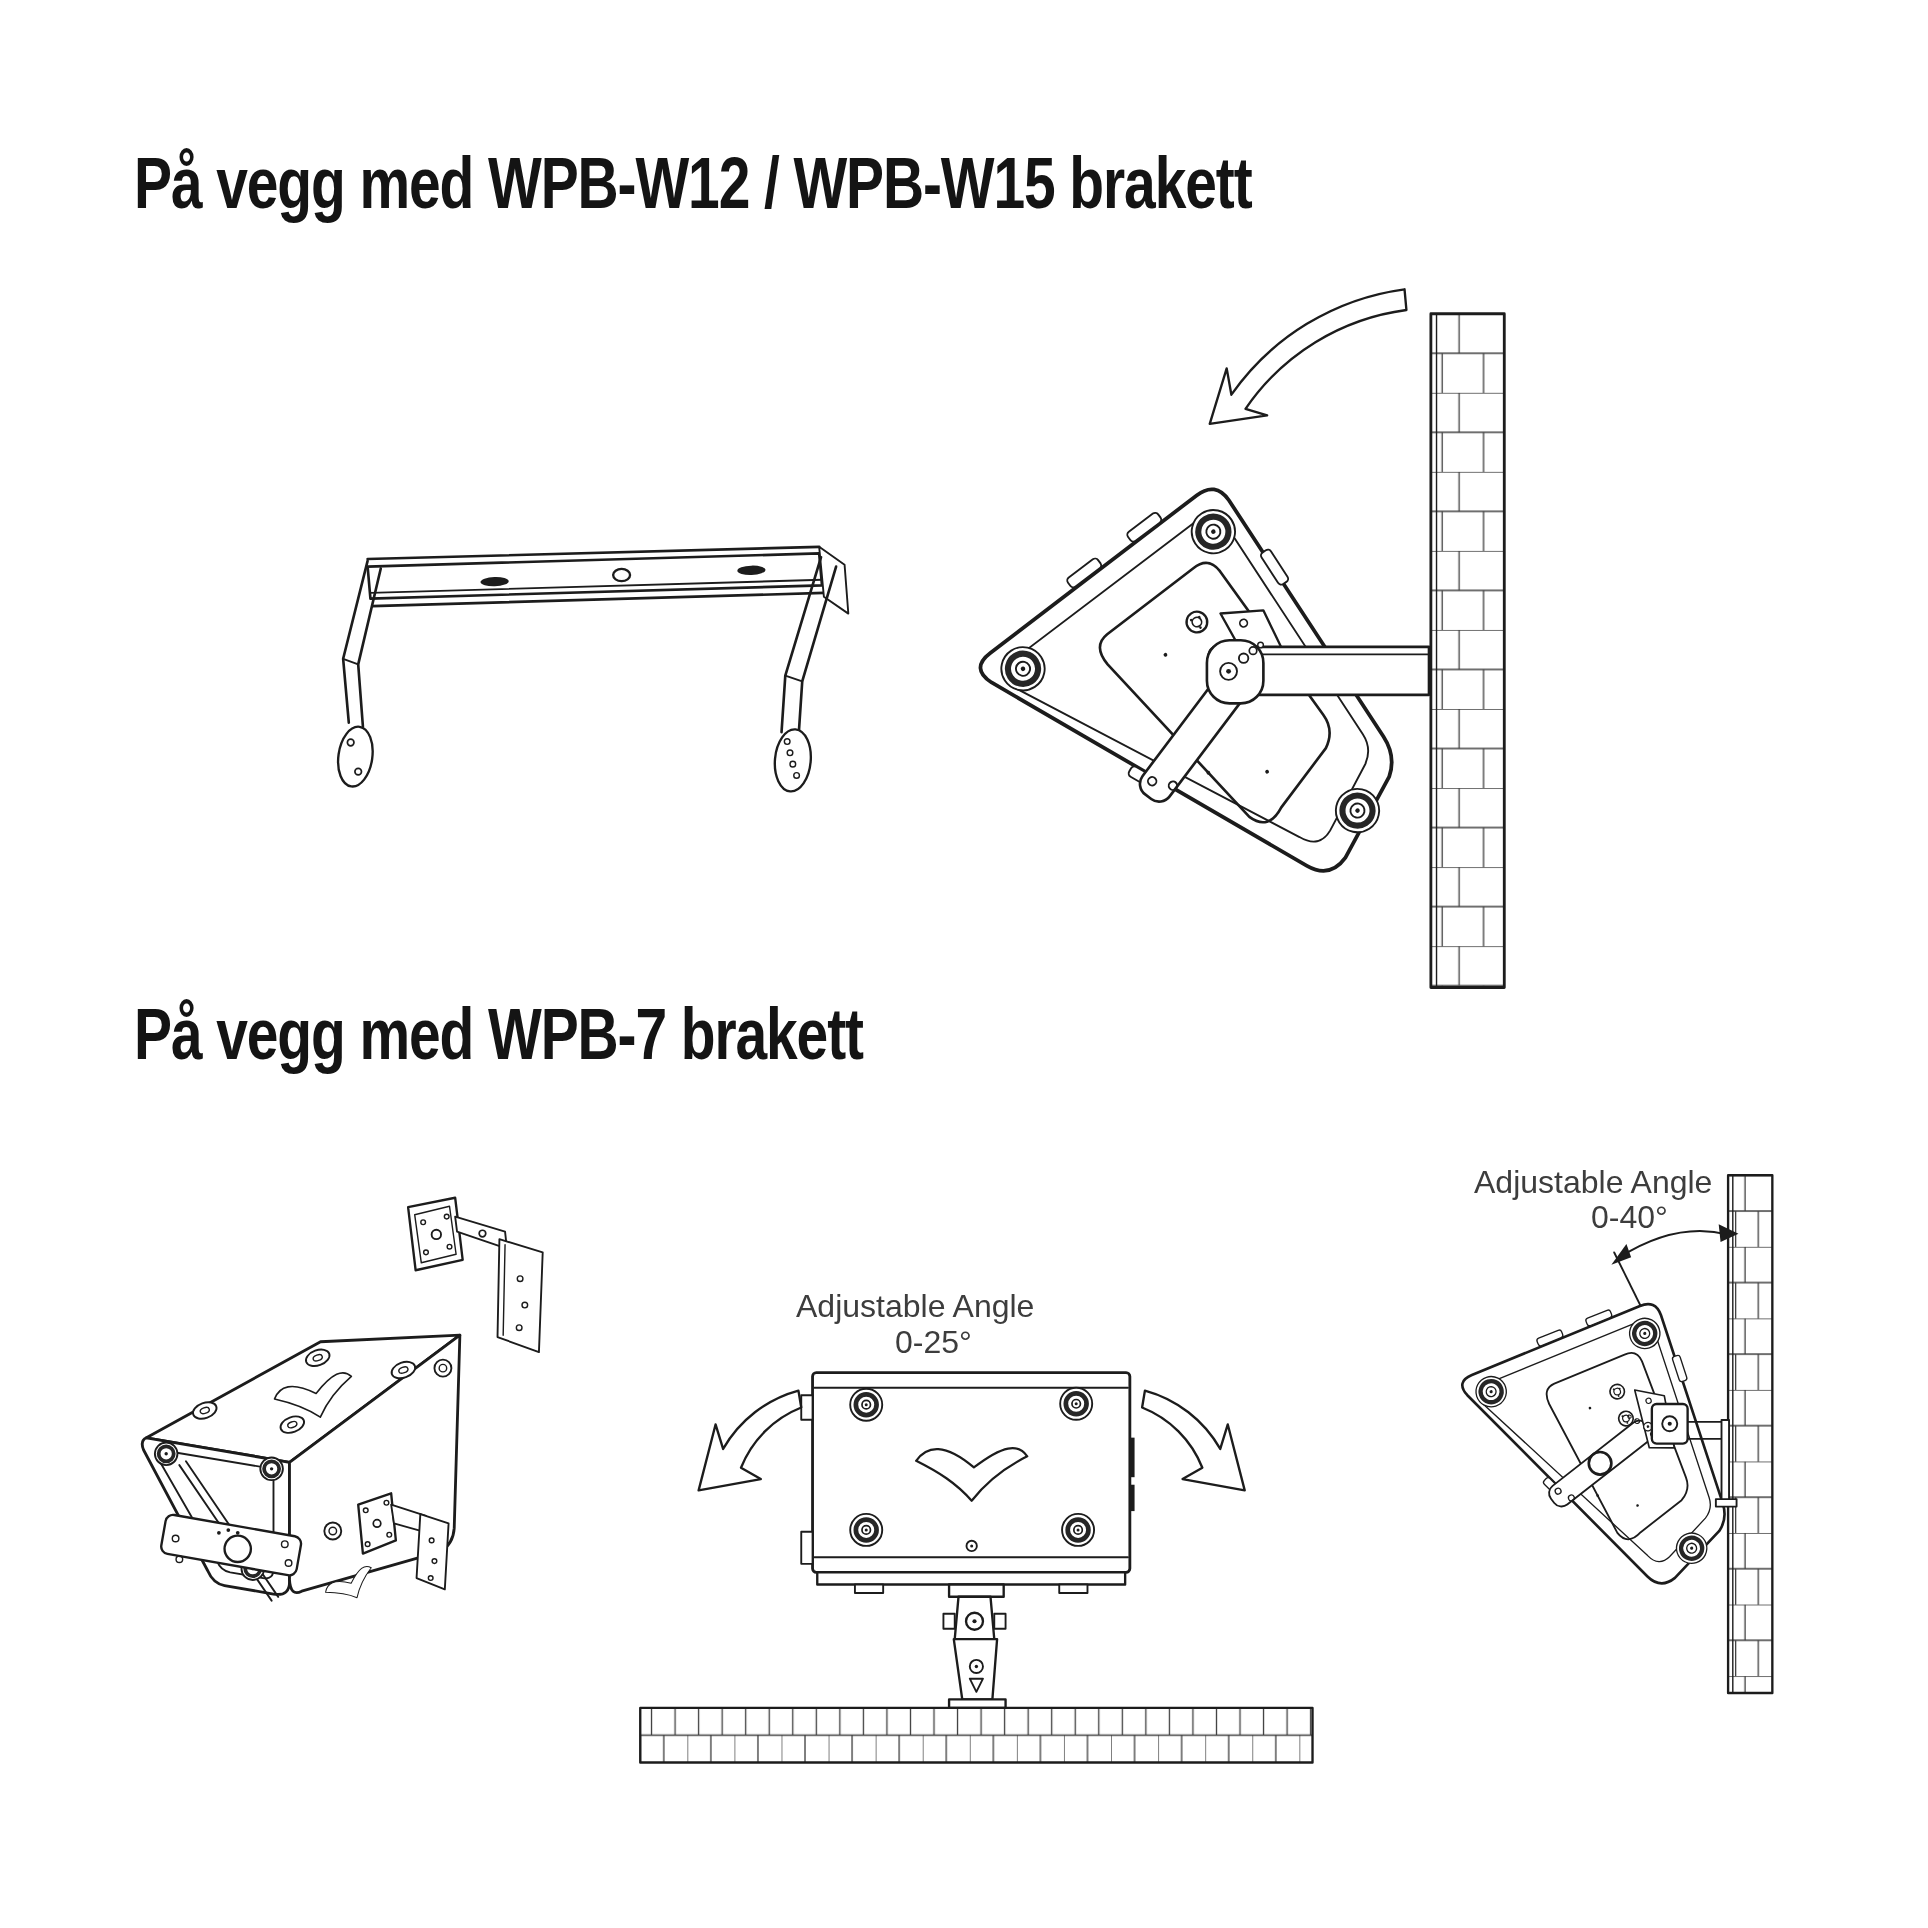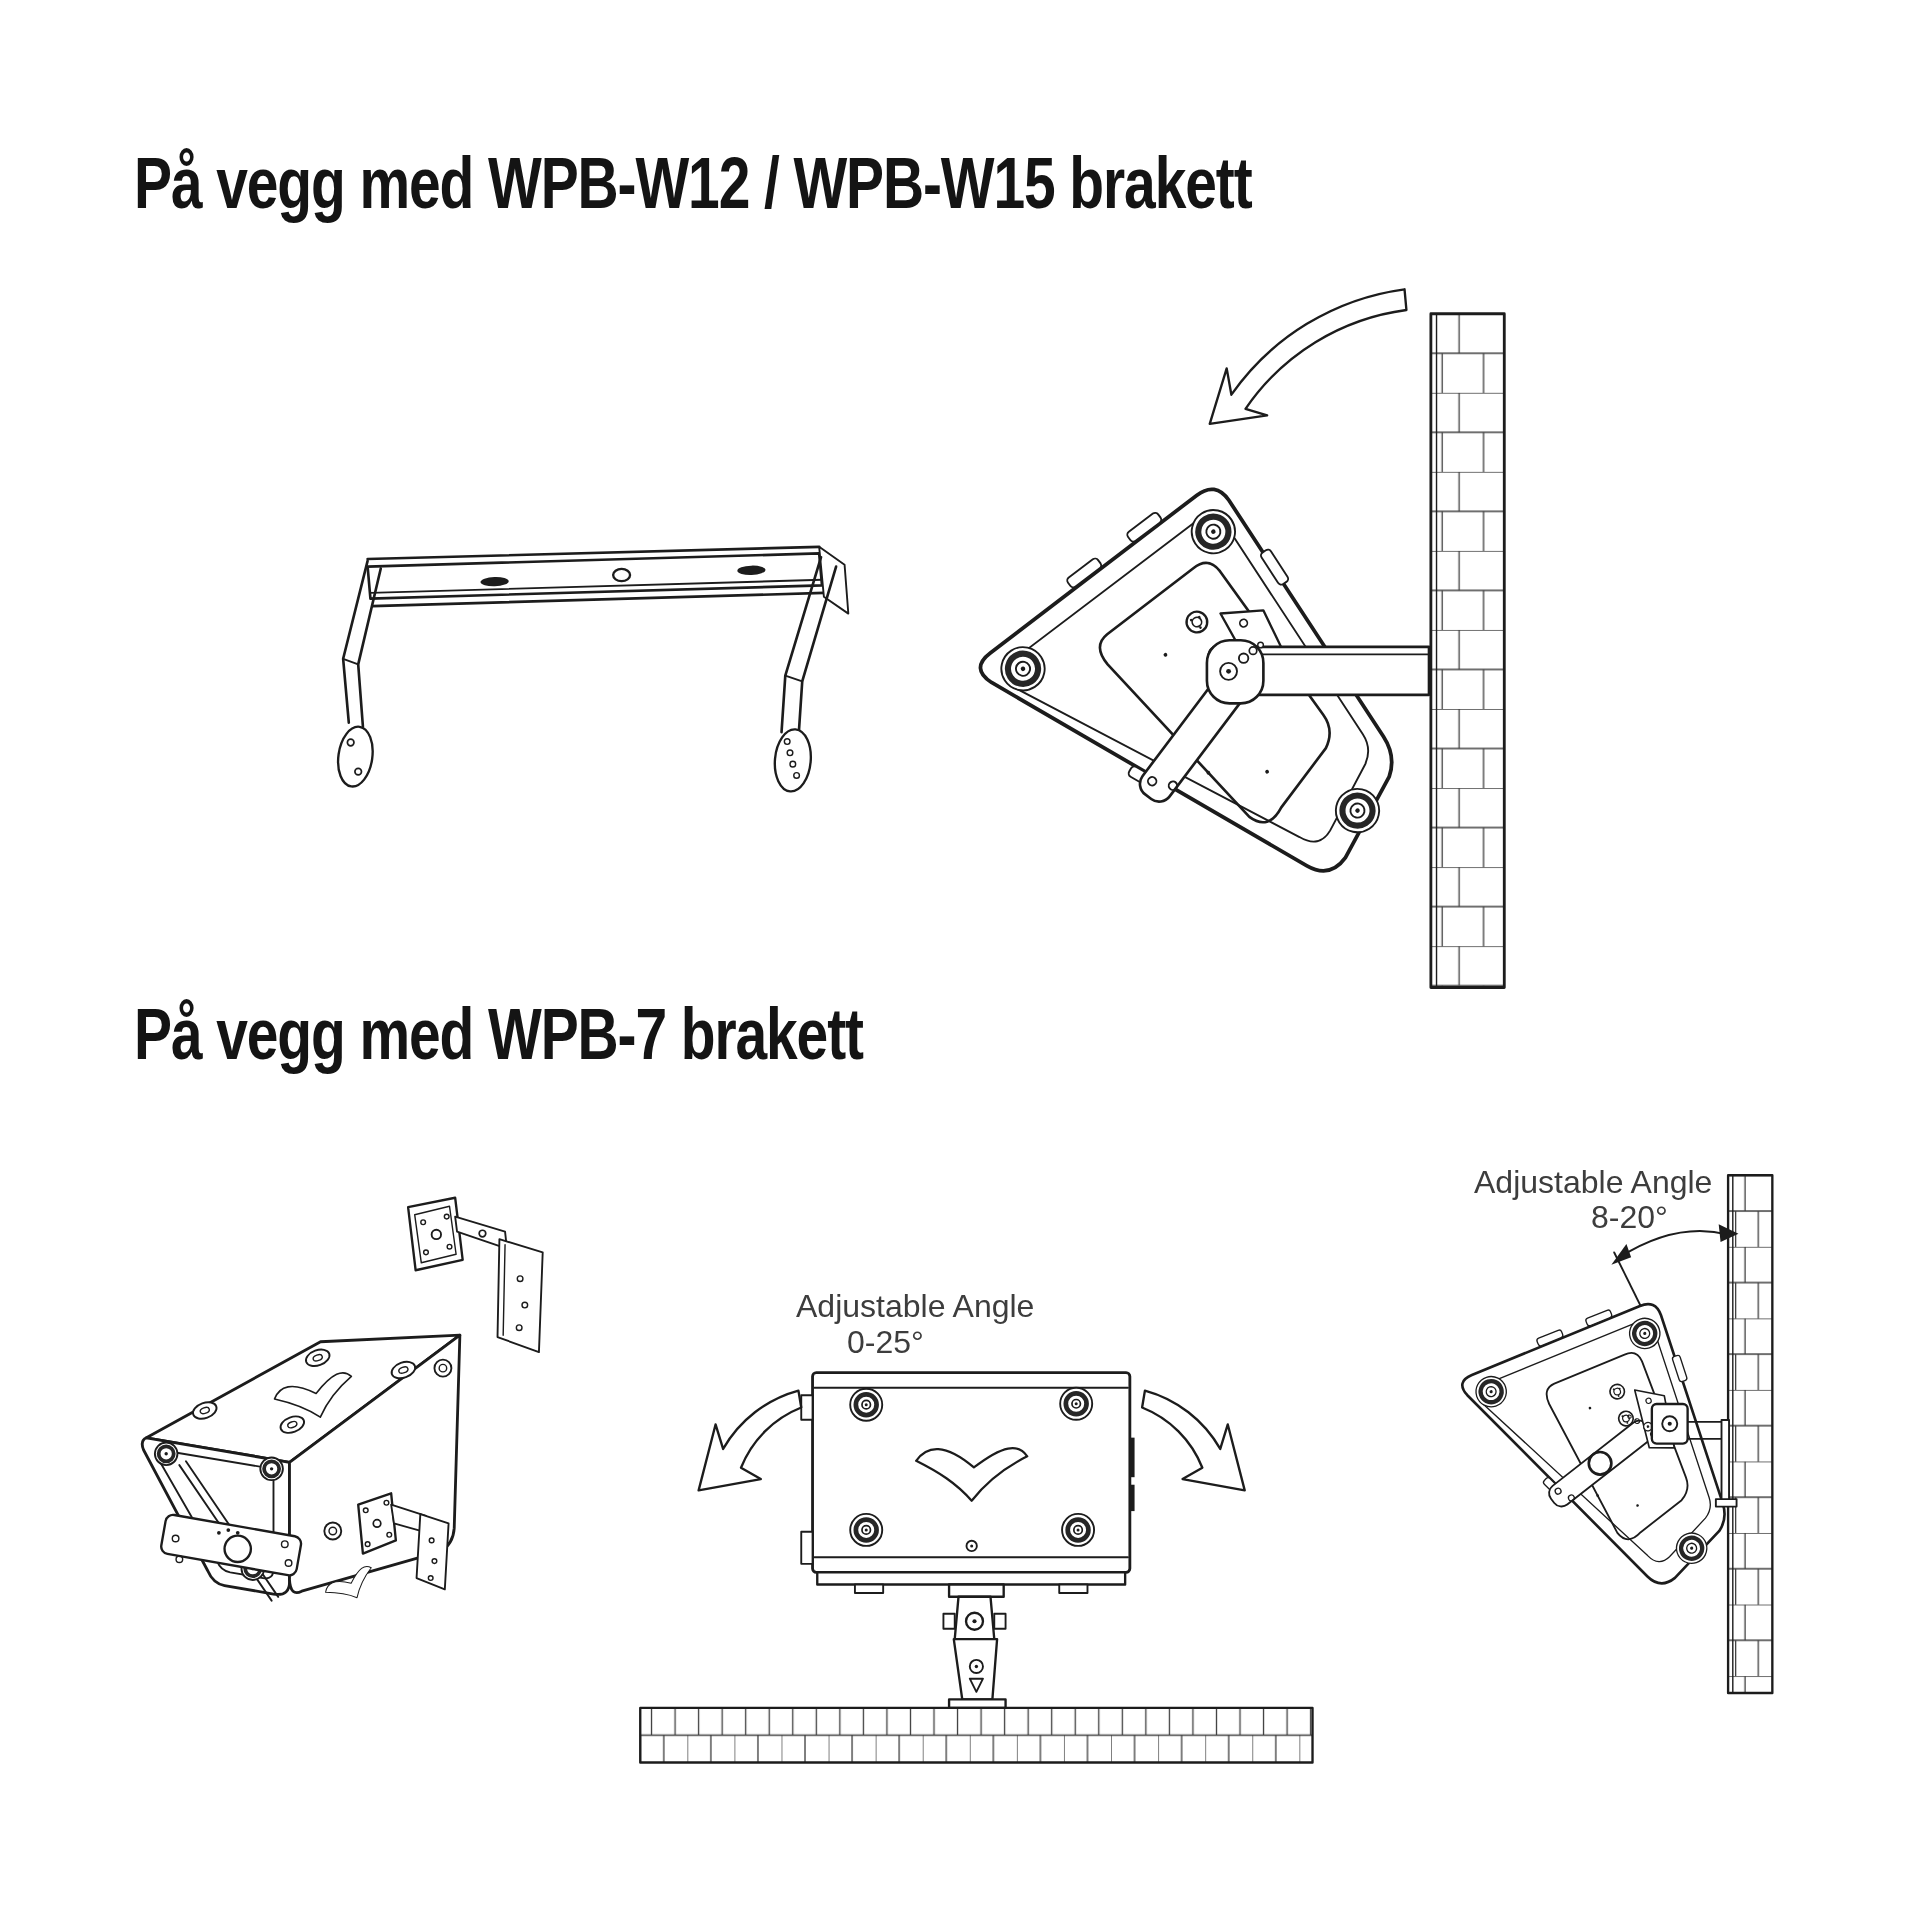--- a/index.html
+++ b/index.html
@@ -24,23 +24,23 @@
 </style>
 </head>
 <body>
 
 <div class="page">
 
   <h1 class="hd" style="top:146px">På vegg med WPB-W12 / WPB-W15 brakett</h1>
   <h1 class="hd" style="top:997px">På vegg med WPB-7 brakett</h1>
 
   <div class="lbl" style="left:796px;top:1288px;width:348px">Adjustable Angle</div>
-  <div class="lbl" style="left:847px;top:1324px;width:245px">0-25°</div>
+  <div class="lbl" style="left:895px;top:1324px;width:245px">0-25°</div>
   <div class="lbl" style="left:1474px;top:1164px;width:273px">Adjustable Angle</div>
-  <div class="lbl" style="left:1591px;top:1199px;width:160px">8-20°</div>
+  <div class="lbl" style="left:1591px;top:1199px;width:160px">0-40°</div>
 
   <svg class="figdefs" width="0" height="0" style="position:absolute" aria-hidden="true">
     <defs>
       <pattern id="pbV1" patternUnits="userSpaceOnUse" width="78" height="84" patternTransform="translate(500,38)">
         <path d="M0,0 H78 M0,42 H78 M30,0 V42 M12,42 V84 M56,42 V84" stroke="#3f3f3f" stroke-width="1.4" fill="none"></path>
       </pattern>
       <pattern id="pbV2" patternUnits="userSpaceOnUse" width="47" height="76" patternTransform="translate(305,13)">
         <path d="M0,0 H47 M0,38 H47 M18,0 V38 M8,38 V76 M32,38 V76" stroke="#3f3f3f" stroke-width="1.4" fill="none"></path>
       </pattern>
       <pattern id="pbH1" patternUnits="userSpaceOnUse" width="50" height="58" patternTransform="translate(30,449)">

